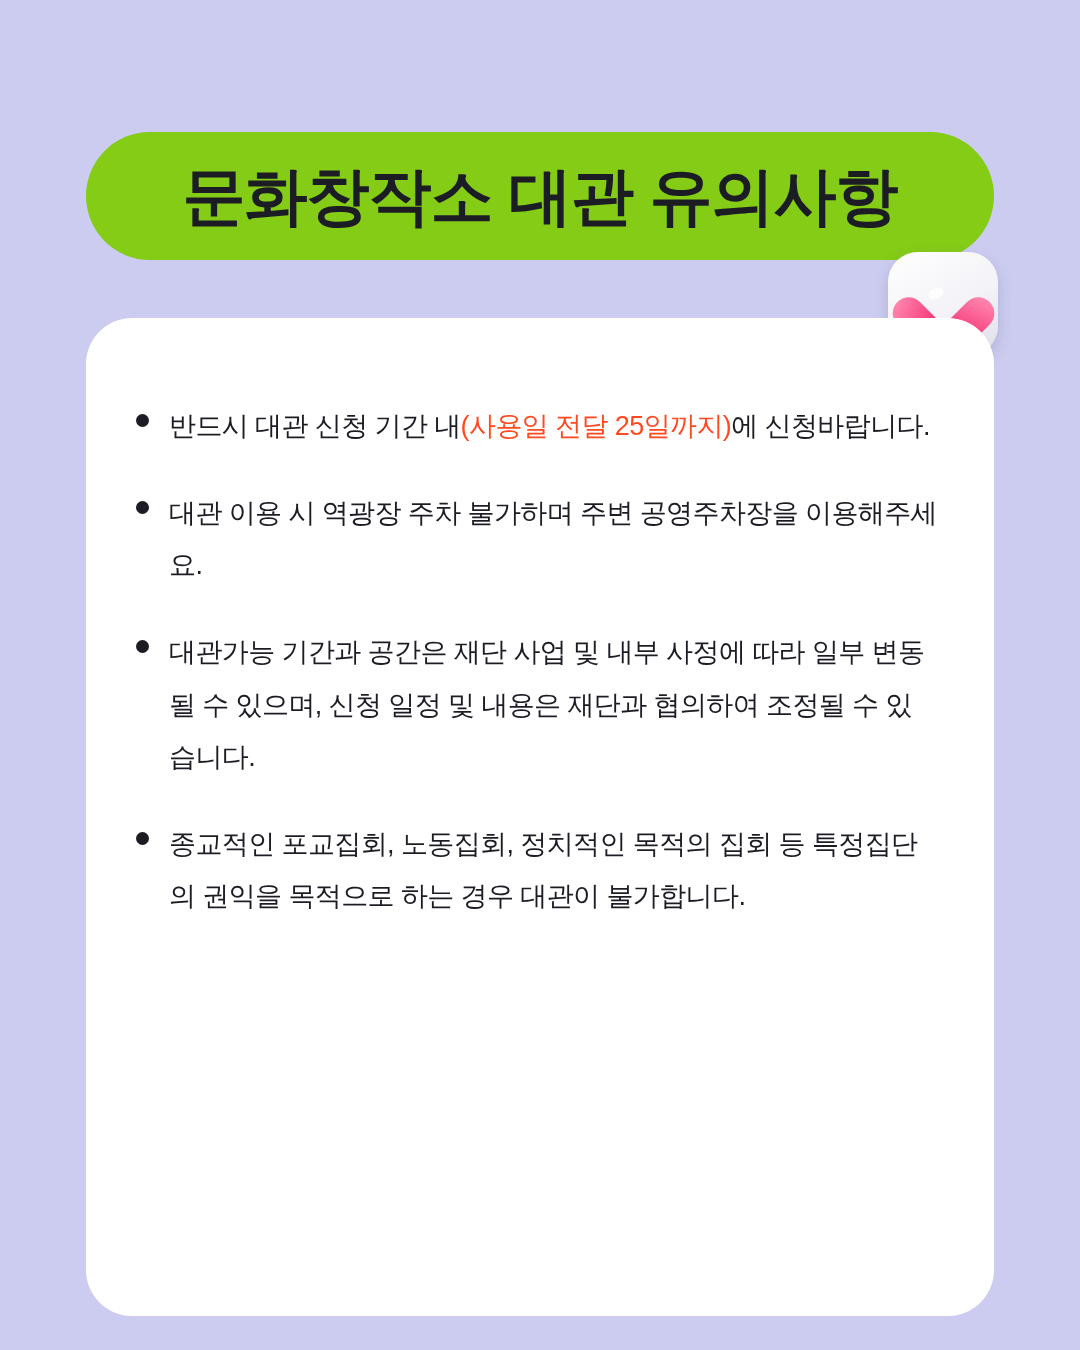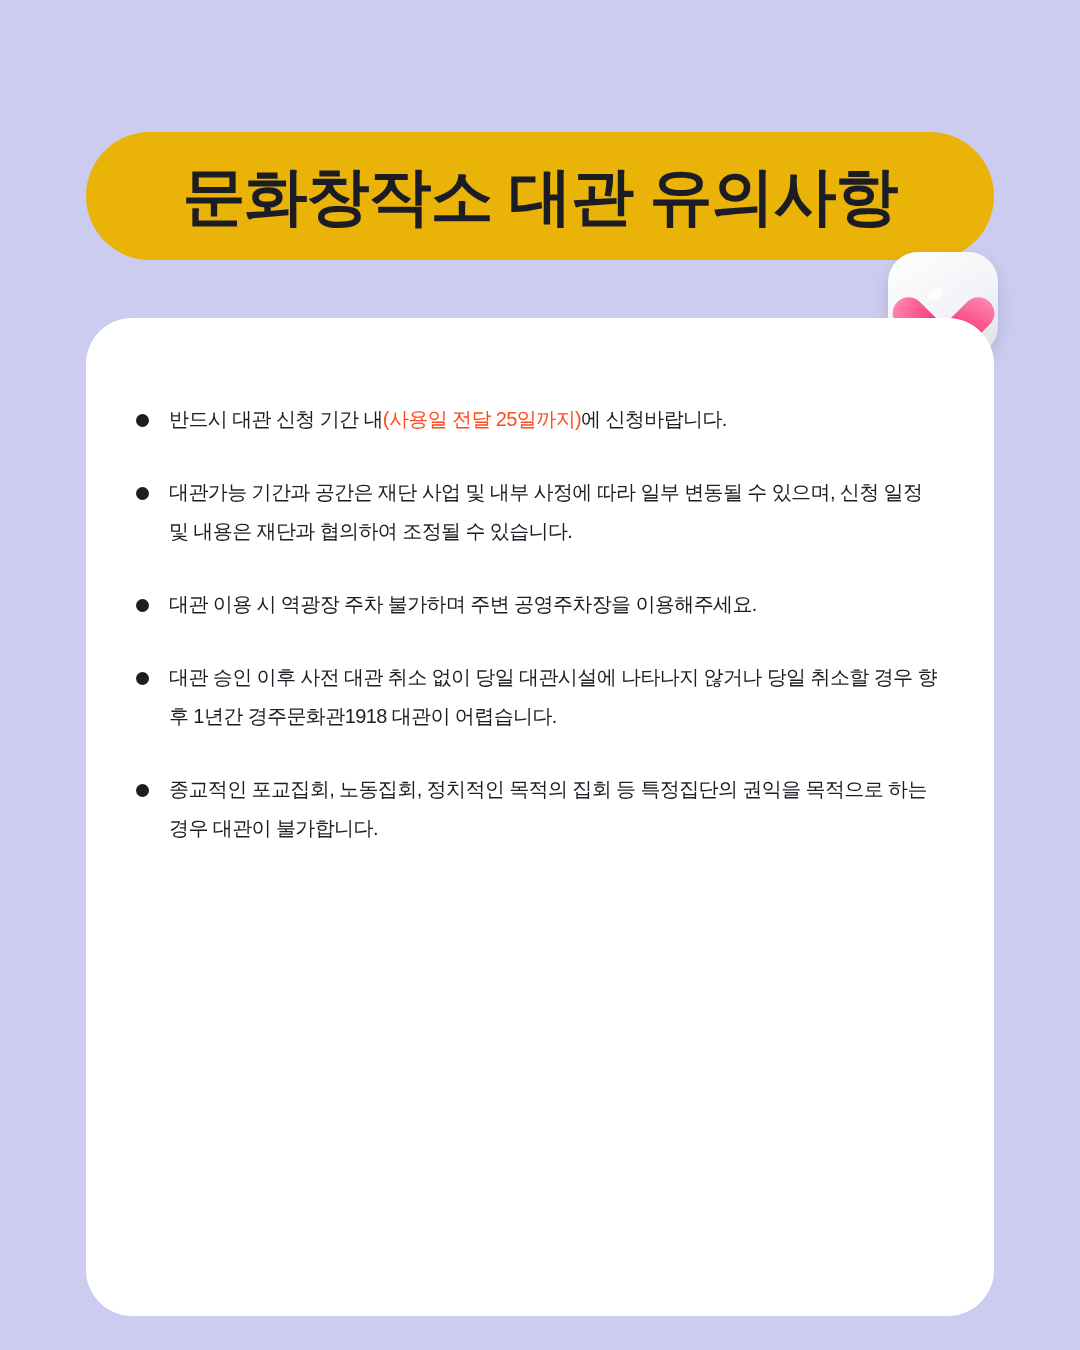--- a/index.html
+++ b/index.html
@@ -13,21 +13,21 @@
     position: relative;
     overflow: hidden;
   }
 
   .card-title {
     position: absolute;
     left: 86px;
     top: 132px;
     width: 908px;
     height: 128px;
-    background: #eab308;
+    background: #84cc16;
     border-radius: 64px;
     display: flex;
     align-items: center;
     justify-content: center;
   }
   .card-title h1 {
     font-size: 63px;
     font-weight: bold;
     letter-spacing: -1px;
     color: #1c1c24;
@@ -64,21 +64,21 @@
     width: 13px;
     height: 13px;
     border-radius: 50%;
     background: #1c1c24;
     flex: 0 0 13px;
     margin-top: 14px;
     margin-right: 20px;
   }
 
   .note-text {
-    font-size: 20px;
+    font-size: 27px;
     line-height: 1.95;
     color: #1c1c24;
     letter-spacing: -0.6px;
     font-weight: 500;
     max-width: 830px;
   }
   .note-text .hl { color: #ff4a20; }
 
   
   .sticker {
@@ -164,28 +164,24 @@
 </div>
 
 <div class="card-body">
   <div class="notes" id="notes-list">
       <div class="note">
         <span class="bullet"></span>
         <div class="note-text"><span>반드시 대관 신청 기간 내</span><span class="hl">(사용일 전달 25일까지)</span><span>에 신청바랍니다.</span></div>
       </div>
       <div class="note">
         <span class="bullet"></span>
-        <div class="note-text"><span>대관가능 기간과 공간은 재단 사업 및 내부 사정에 따라 일부 변동될 수 있으며, 신청 일정 및 내용은 재단과 협의하여 조정될 수 있습니다.</span></div>
-      </div>
-      <div class="note">
-        <span class="bullet"></span>
         <div class="note-text"><span>대관 이용 시 역광장 주차 불가하며 주변 공영주차장을 이용해주세요.</span></div>
       </div>
       <div class="note">
         <span class="bullet"></span>
-        <div class="note-text"><span>대관 승인 이후 사전 대관 취소 없이 당일 대관시설에 나타나지 않거나 당일 취소할 경우 향후 1년간 경주문화관1918 대관이 어렵습니다.</span></div>
+        <div class="note-text"><span>대관가능 기간과 공간은 재단 사업 및 내부 사정에 따라 일부 변동될 수 있으며, 신청 일정 및 내용은 재단과 협의하여 조정될 수 있습니다.</span></div>
       </div>
       <div class="note">
         <span class="bullet"></span>
         <div class="note-text"><span>종교적인 포교집회, 노동집회, 정치적인 목적의 집회 등 특정집단의 권익을 목적으로 하는 경우 대관이 불가합니다.</span></div>
       </div>
     </div>
 </div>
 
 </body></html>

